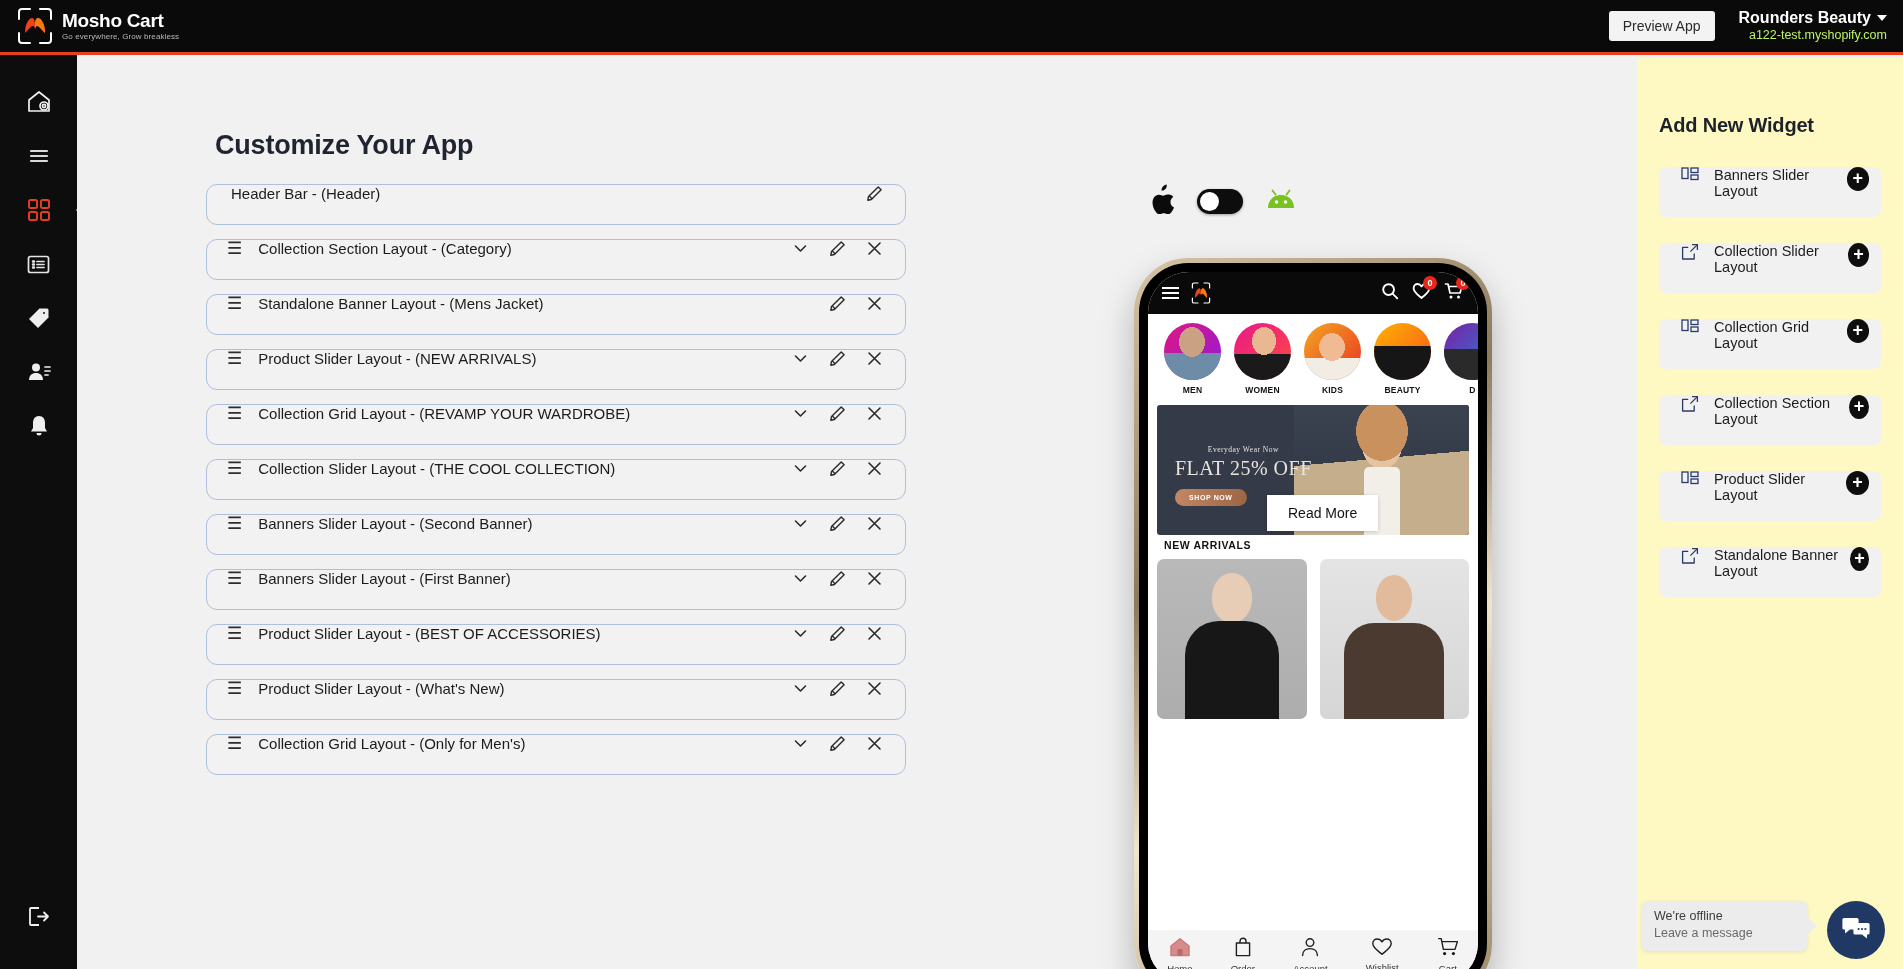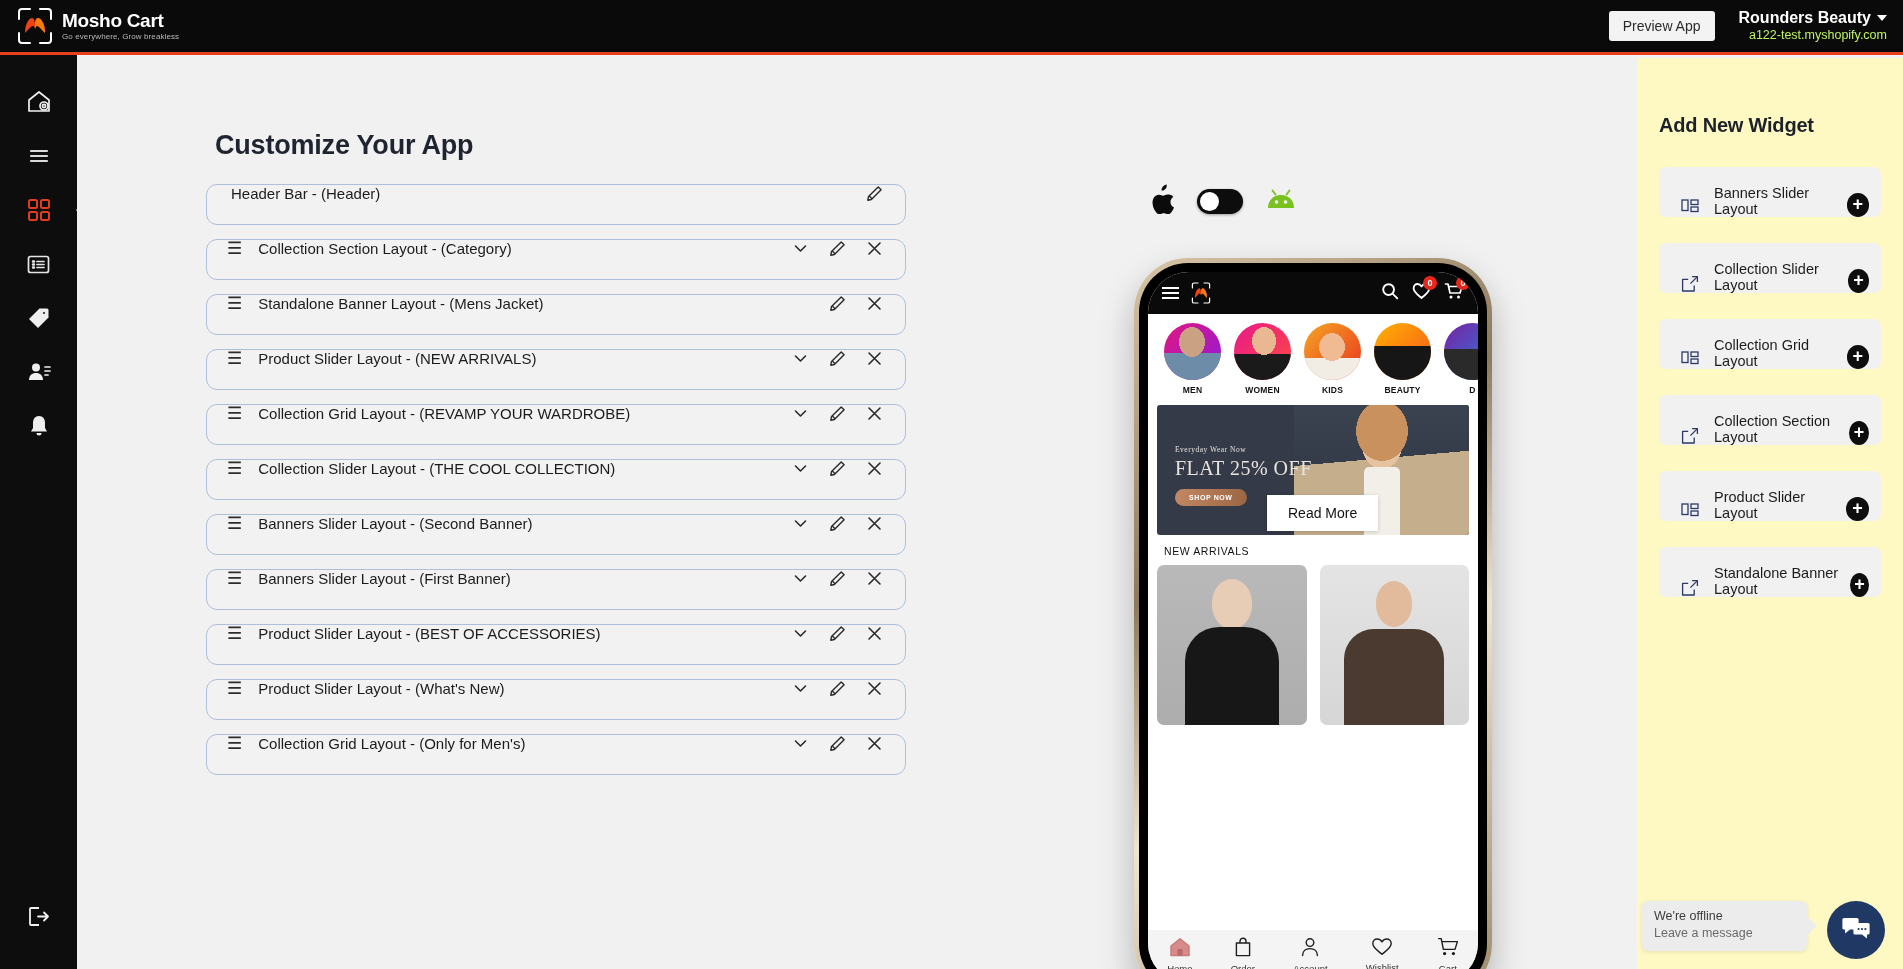--- a/index.html
+++ b/index.html
@@ -139,21 +139,21 @@
   .cat { width:57px; flex:0 0 57px; text-align:center; cursor:pointer; }
   .cat-img { width:57px; height:57px; border-radius:50%; overflow:hidden; position:relative; }
   .cat-lbl { font-size:8.5px; font-weight:bold; margin-top:5px; color:#111; letter-spacing:.2px; }
 
   .banner-zone { padding:6px 9px 0; background:#fff; position:relative; }
   .banner {
     height:130px; border-radius:3px; overflow:hidden; position:relative;
     background:#343a48;
   }
   .bz-txt { position:absolute; left:18px; top:40px; color:#e7e3dd; }
-  .bz-small { font-size:7.5px; font-family:"Liberation Serif", serif; letter-spacing:.5px; }
+  .bz-small { font-size:7.5px; font-family:"Liberation Serif", serif; letter-spacing:.5px;text-align:center; }
   .bz-big { font-size:20px; font-family:"Liberation Serif", serif; margin-top:3px; letter-spacing:.5px; }
   .bz-cta {
     margin-top:9px; display:inline-block; padding:5px 14px; border-radius:13px;
     background:linear-gradient(100deg,#c38864,#9b6543);
     color:#fff; font-size:7px; font-weight:bold; letter-spacing:.6px; cursor:pointer;
   }
   .bz-model {
     position:absolute; right:0; top:0; width:175px; height:130px;
     background:
       radial-gradient(ellipse 26px 30px at 88px 26px,#c8915d 0 99%,transparent 100%),
@@ -164,21 +164,21 @@
   .bz-model::after{
     content:""; position:absolute; left:70px; top:62px; width:36px; height:68px;
     background:#f2efe9; border-radius:5px 5px 0 0;
   }
   .read-more {
     position:absolute; left:119px; top:96px; background:#fff;
     padding:10px 21px; font-size:14px; color:#111; z-index:5;
     box-shadow:0 1px 4px rgba(0,0,0,.18); cursor:pointer;
   }
 
-  .sec-title { font-size:10.5px; font-weight:normal; letter-spacing:.6px; padding:10px 0 8px 16px; background:#fff; color:#111; }
+  .sec-title { font-size:10.5px; font-weight:bold; letter-spacing:.6px; padding:4px 0 8px 16px; background:#fff; color:#111; }
   .prod-grid { display:flex; gap:13px; padding:0 9px; background:#fff; }
   .prod {
     flex:1; height:160px; border-radius:7px; overflow:hidden; position:relative; cursor:pointer;
   }
   .p1 { background:linear-gradient(#b9b9b9,#adadad); }
   .p2 { background:linear-gradient(#e4e4e4,#d6d6d6); }
   .p1::before{
     content:""; position:absolute; left:50%; top:14px; transform:translateX(-50%);
     width:40px; height:50px; border-radius:20px/24px; background:#e8cdb6;
   }
@@ -205,21 +205,21 @@
   .tab.active .tab-lbl { color:#333; }
 
   
   .rpanel {
     position:absolute; top:58px; right:0; width:266px; height:911px;
     background:#fef9c3; padding:56px 22px 0;
   }
   .rpanel h2 { font-size:20px; font-weight:bold; color:#1d2129; margin-bottom:30px; letter-spacing:-.2px; }
   .wcard {
     height:50px; background:#f1f1f2; border-radius:7px;
-    display:flex; align-items:flex-end; padding:0 12px 0 22px;
+    display:flex; align-items:flex-start; padding:0 12px 0 22px;
     margin-bottom:26px; cursor:pointer;
   }
   .wcard .wc-ic { width:18px; height:18px; margin-right:15px; flex:0 0 18px; }
   .wcard .wc-lbl { font-size:14.5px; color:#1c1c1c; }
   .plus {
     margin-left:auto; width:24px; height:24px; border-radius:50%;
     background:#0e0e0e; color:#fff; display:flex; align-items:center; justify-content:center;
     font-size:18px; line-height:1; font-weight:bold; cursor:pointer; padding-bottom:2px;
   }
 

